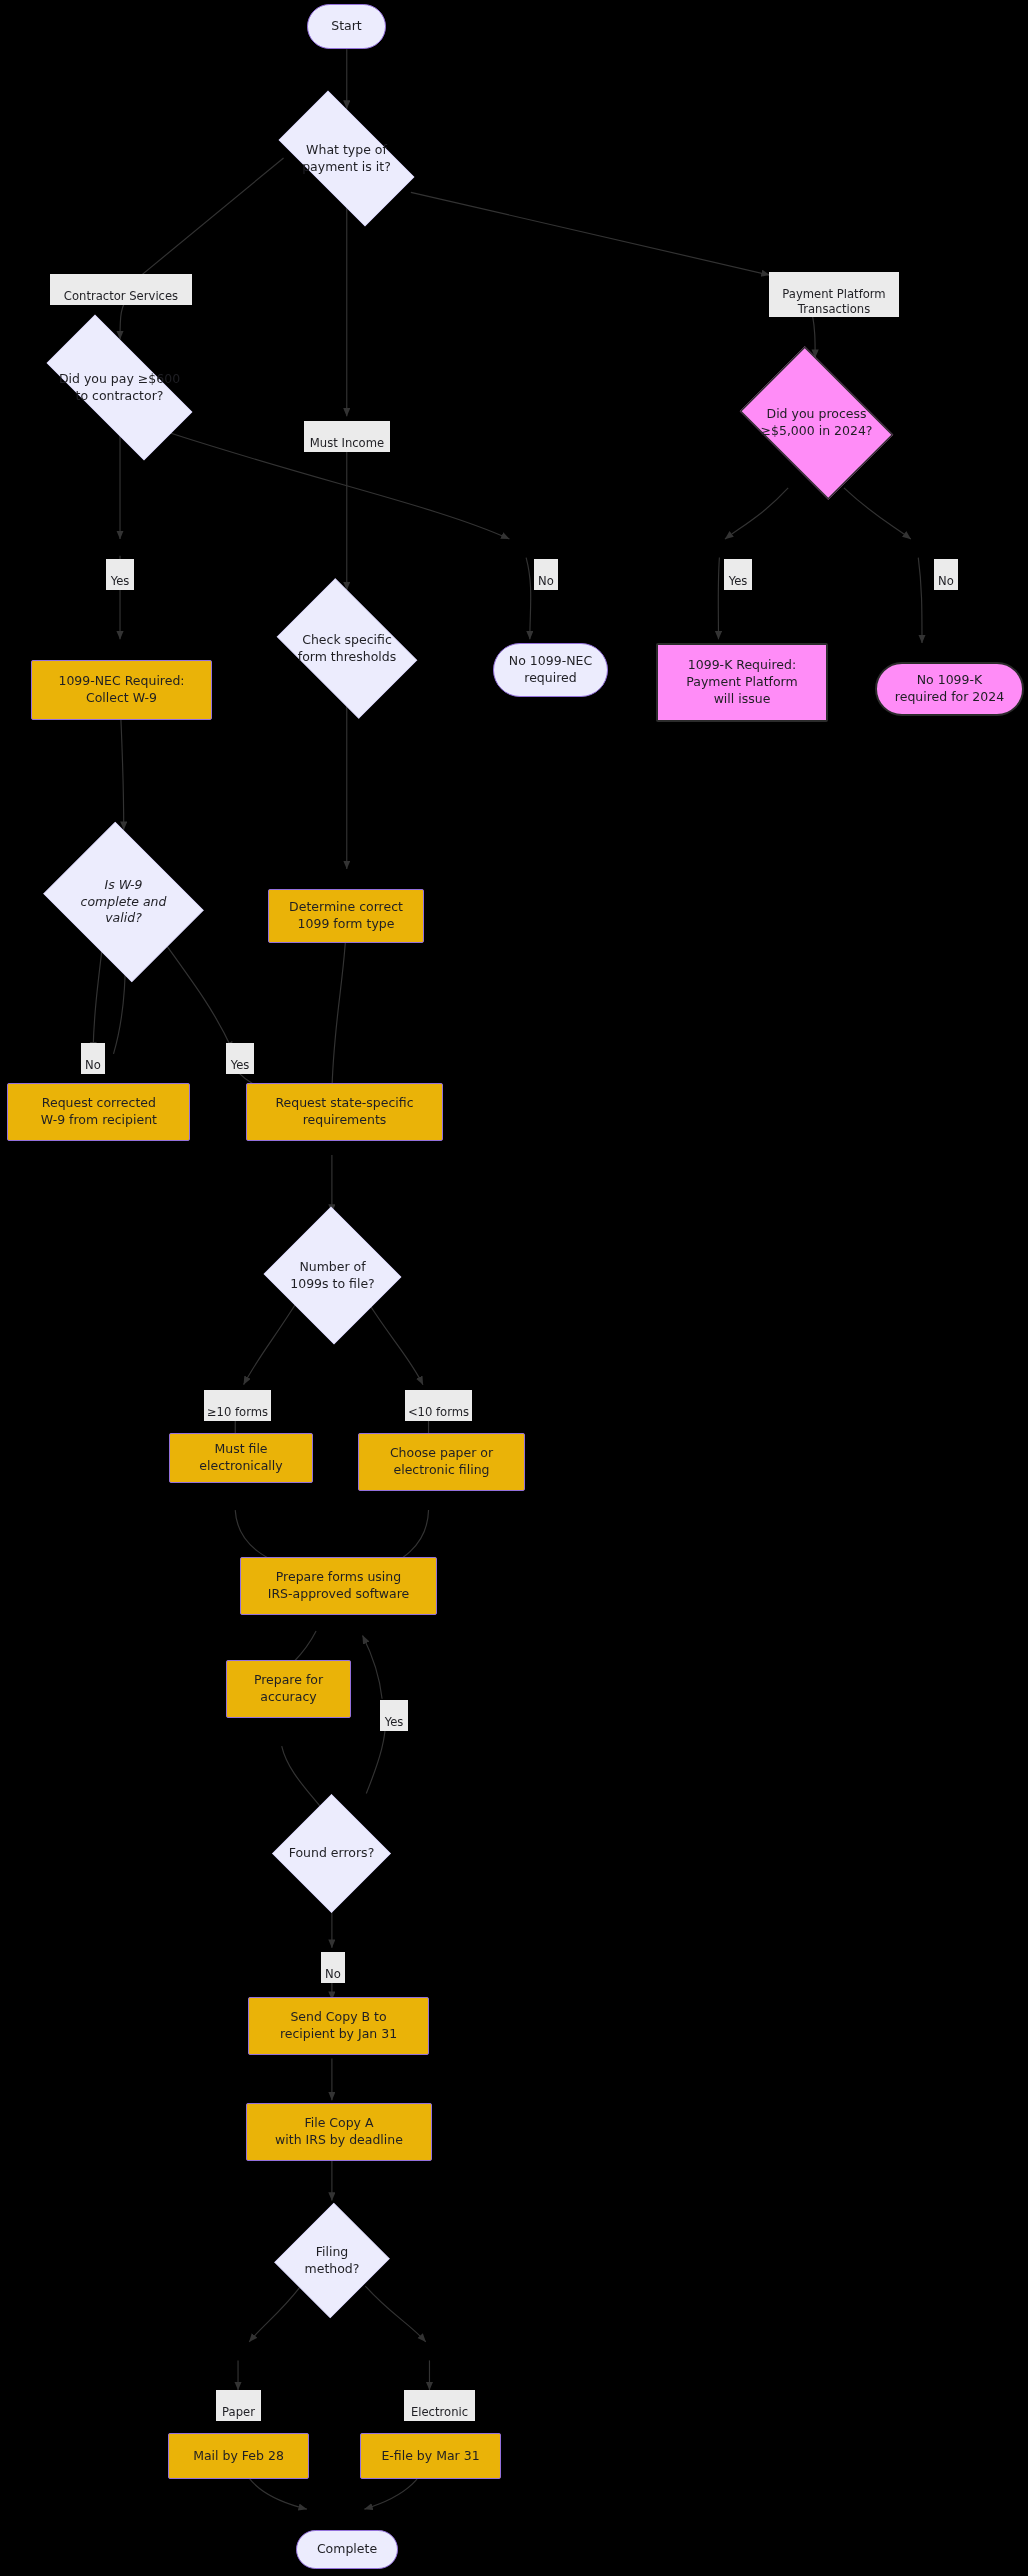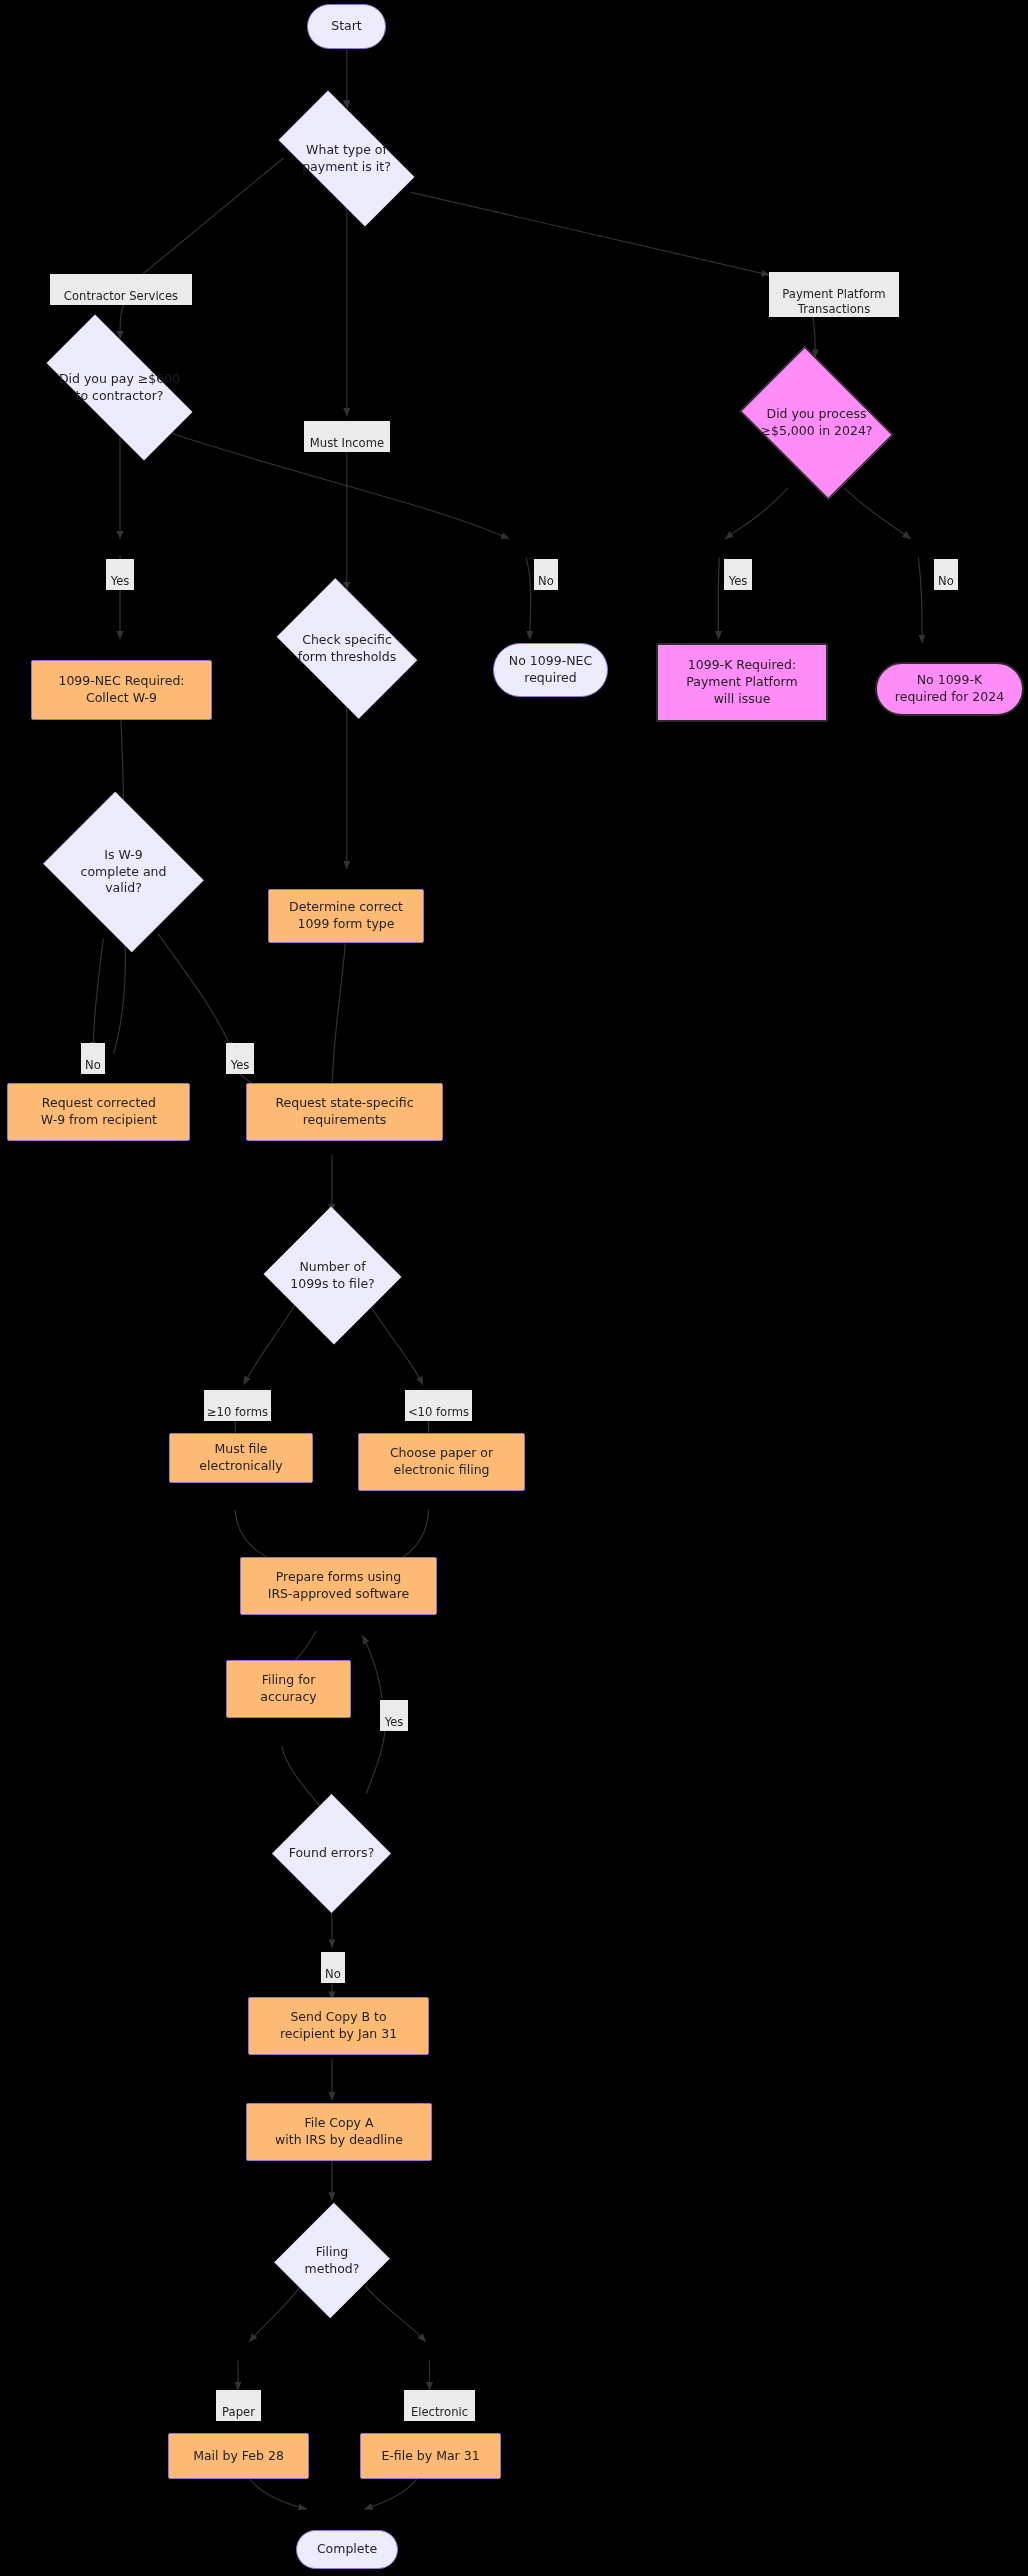--- a/index.html
+++ b/index.html
@@ -28,21 +28,21 @@
     justify-content:center;
     text-align:center;
     color:#1f1f24;
     font-size:12.5px;
     line-height:1.35;
     white-space:pre-line;
     z-index:3;
   }
   
   .rect{
-    background:#fdba74;
+    background:#eab308;
     border:1.3px solid #9370db;
     border-radius:1.9px;
   }
   
   .stadium{
     background:#ececfd;
     border:1.3px solid #9370db;
     border-radius:928px;
   }
   
@@ -254,21 +254,21 @@
     <span>1099-K Required:
 Payment Platform
 will issue</span>
   </div>
 
   <div class="node stadium-pink" style="left:875px;top:662px;width:149px;height:54px;">
     <span>No 1099-K
 required for 2024</span>
   </div>
 
-  <div class="node diamond" style="left:35px;top:800px;width:177px;height:144px;">
+  <div class="node diamond" style="left:35px;top:830px;width:177px;height:144px;font-style:italic;">
     <span class="dia-shape"></span>
     <span class="dia-label">Is W-9
 complete and
 valid?</span>
   </div>
 
   <div class="node rect" style="left:268px;top:889px;width:156px;height:54px;">
     <span>Determine correct
 1099 form type</span>
   </div>
@@ -314,21 +314,21 @@
     <span>Choose paper or
 electronic filing</span>
   </div>
 
   <div class="node rect" style="left:240px;top:1557px;width:197px;height:58px;">
     <span>Prepare forms using
 IRS-approved software</span>
   </div>
 
   <div class="node rect" style="left:226px;top:1660px;width:125px;height:58px;">
-    <span>Filing for
+    <span>Prepare for
 accuracy</span>
   </div>
 
   <div class="edge-label" style="left:380px;top:1700px;width:28px;">
     <span>Yes</span>
   </div>
 
   <div class="node diamond" style="left:272px;top:1794px;width:119px;height:119px;">
     <span class="dia-shape"></span>
     <span class="dia-label">Found errors?</span>

